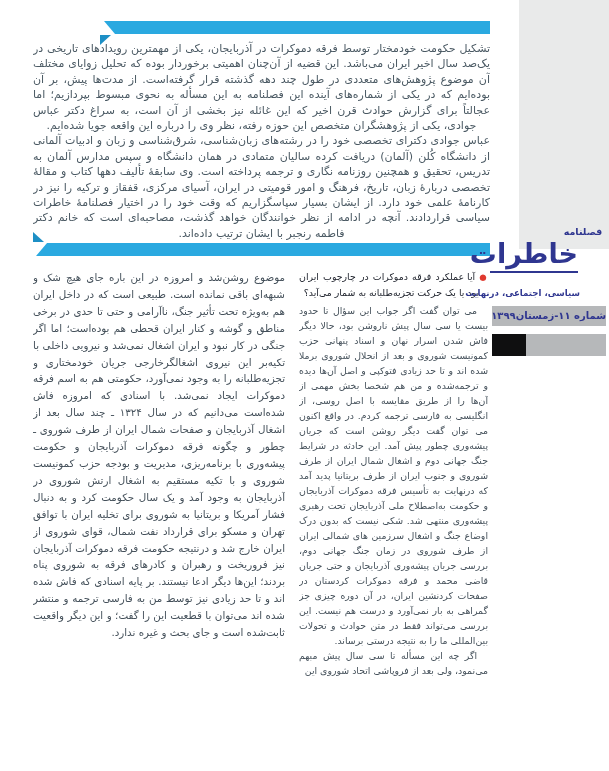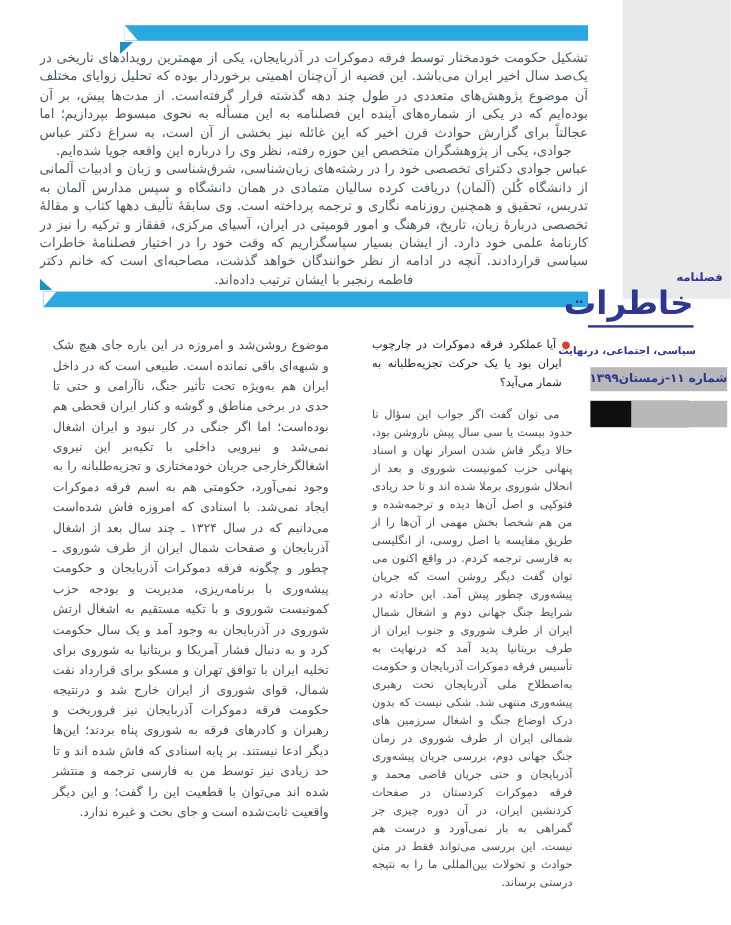--- a/index.html
+++ b/index.html
@@ -25,21 +25,21 @@
   
   .intro{
     position:absolute;left:33px;top:41px;width:457px;height:200px;
     direction:rtl;text-align:justify;text-align-last:center;
     font-size:11px;line-height:15.4px;color:#4a5963;overflow:hidden;
   }
   .intro p{margin:0;}
 
   
   .col{position:absolute;direction:rtl;text-align:justify;color:#44505a;overflow:hidden;}
-  .col p{margin:11px;}
+  .col p{margin:0;}
   .col-right{left:299px;top:269px;width:189px;height:492px;font-size:9.4px;line-height:15px;}
   .col-left{left:33px;top:269px;width:252px;height:470px;font-size:10.3px;line-height:16.9px;}
   .question{font-weight:normal;color:#20242e;line-height:15.4px;text-indent:-9px;padding-right:9px;margin-bottom:2px !important;}
   .bullet{color:#e03a2f;font-size:8.5px;}
   .answer{text-indent:11px;}
   .answer.cont{text-indent:0;}
 
   
   .brand-type{position:absolute;left:560px;top:226px;width:46px;direction:rtl;text-align:center;
     font-size:9.5px;font-weight:bold;color:#2f3690;}
@@ -70,20 +70,21 @@
     <p>عباس جوادی دکترای تخصصی خود را در رشته‌های زبان‌شناسی، شرق‌شناسی و زبان و ادبیات آلمانی از دانشگاه کُلن (آلمان) دریافت کرده سالیان متمادی در همان دانشگاه و سپس مدارس آلمان به تدریس، تحقیق و همچنین روزنامه نگاری و ترجمه پرداخته است. وی سابقهٔ تألیف دهها کتاب و مقالهٔ تخصصی دربارهٔ زبان، تاریخ، فرهنگ و امور قومیتی در ایران، آسیای مرکزی، قفقاز و ترکیه را نیز در کارنامهٔ علمی خود دارد. از ایشان بسیار سپاسگزاریم که وقت خود را در اختیار فصلنامهٔ خاطرات سیاسی قراردادند. آنچه در ادامه از نظر خوانندگان خواهد گذشت، مصاحبه‌ای است که خانم دکتر فاطمه رنجبر با ایشان ترتیب داده‌اند.</p>
   </div>
 
   <div class="bar-bottom"></div>
   <div class="bar-bottom-cut"></div>
   <div class="fold-bottom"></div>
 
   <div class="col col-right">
     <p class="question"><span class="bullet">●</span> <span>آیا عملکرد فرقه دموکرات در چارچوب ایران بود یا یک حرکت تجزیه‌طلبانه به شمار می‌آید؟</span></p>
     <p class="answer">می توان گفت اگر جواب این سؤال تا حدود بیست یا سی سال پیش ناروشن بود، حالا دیگر فاش شدن اسرار نهان و اسناد پنهانی حزب کمونیست شوروی و بعد از انحلال شوروی برملا شده اند و تا حد زیادی فتوکپی و اصل آن‌ها دیده و ترجمه‌شده و من هم شخصا بخش مهمی از آن‌ها را از طریق مقایسه با اصل روسی، از انگلیسی به فارسی ترجمه کردم. در واقع اکنون می توان گفت دیگر روشن است که جریان پیشه‌وری چطور پیش آمد. این حادثه در شرایط جنگ جهانی دوم و اشغال شمال ایران از طرف شوروی و جنوب ایران از طرف بریتانیا پدید آمد که درنهایت به تأسیس فرقه دموکرات آذربایجان و حکومت به‌اصطلاح ملی آذربایجان تحت رهبری پیشه‌وری منتهی شد. شکی نیست که بدون درک اوضاع جنگ و اشغال سرزمین های شمالی ایران از طرف شوروی در زمان جنگ جهانی دوم، بررسی جریان پیشه‌وری آذربایجان و حتی جریان قاضی محمد و فرقه دموکرات کردستان در صفحات کردنشین ایران، در آن دوره چیزی جز گمراهی به بار نمی‌آورد و درست هم نیست. این بررسی می‌تواند فقط در متن حوادث و تحولات بین‌المللی ما را به نتیجه درستی برساند.</p>
+    <p class="answer">اگر چه این مسأله تا سی سال پیش مبهم می‌نمود، ولی بعد از فروپاشی اتحاد شوروی این</p>
   </div>
 
   <div class="col col-left">
     <p class="answer cont">موضوع روشن‌شد و امروزه در این باره جای هیچ شک و شبهه‌ای باقی نمانده است. طبیعی است که در داخل ایران هم به‌ویژه تحت تأثیر جنگ، ناآرامی و حتی تا حدی در برخی مناطق و گوشه و کنار ایران قحطی هم بوده‌است؛ اما اگر جنگی در کار نبود و ایران اشغال نمی‌شد و نیرویی داخلی با تکیه‌بر این نیروی اشغالگرخارجی جریان خودمختاری و تجزیه‌طلبانه را به وجود نمی‌آورد، حکومتی هم به اسم فرقه دموکرات ایجاد نمی‌شد. با اسنادی که امروزه فاش شده‌است می‌دانیم که در سال ۱۳۲۴ ـ چند سال بعد از اشغال آذربایجان و صفحات شمال ایران از طرف شوروی ـ چطور و چگونه فرقه دموکرات آذربایجان و حکومت پیشه‌وری با برنامه‌ریزی، مدیریت و بودجه حزب کمونیست شوروی و با تکیه مستقیم به اشغال ارتش شوروی در آذربایجان به وجود آمد و یک سال حکومت کرد و به دنبال فشار آمریکا و بریتانیا به شوروی برای تخلیه ایران با توافق تهران و مسکو برای قرارداد نفت شمال، قوای شوروی از ایران خارج شد و درنتیجه حکومت فرقه دموکرات آذربایجان نیز فروریخت و رهبران و کادرهای فرقه به شوروی پناه بردند؛ این‌ها دیگر ادعا نیستند. بر پایه اسنادی که فاش شده اند و تا حد زیادی نیز توسط من به فارسی ترجمه و منتشر شده اند می‌توان با قطعیت این را گفت؛ و این دیگر واقعیت ثابت‌شده است و جای بحث و غیره ندارد.</p>
   </div>
 
   <div class="brand-type">فصلنامه</div>
   <div class="brand-logo">خاطرات</div>
   <div class="brand-subtitle">سیاسی، اجتماعی، درنهایت</div>
   <div class="issue-bar">شماره ۱۱-زمستان۱۳۹۹</div>

